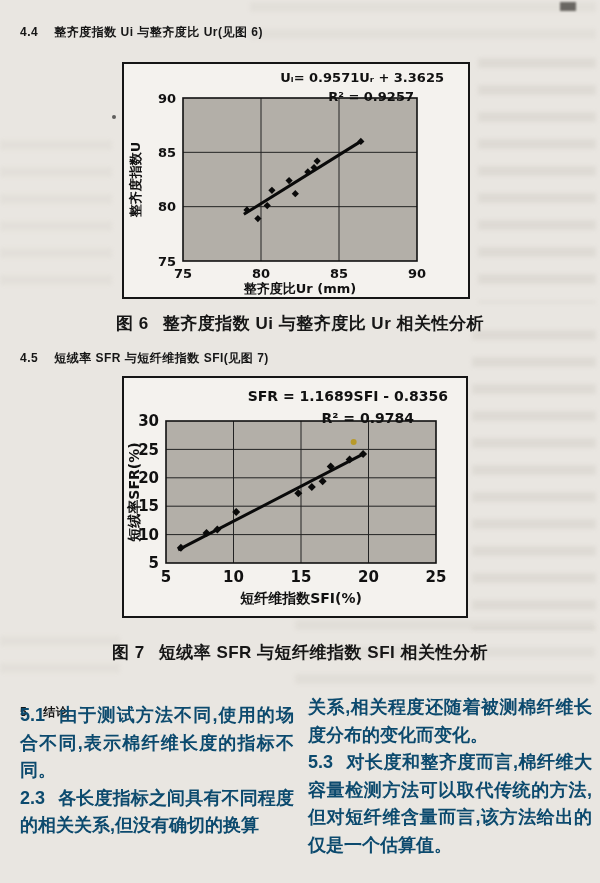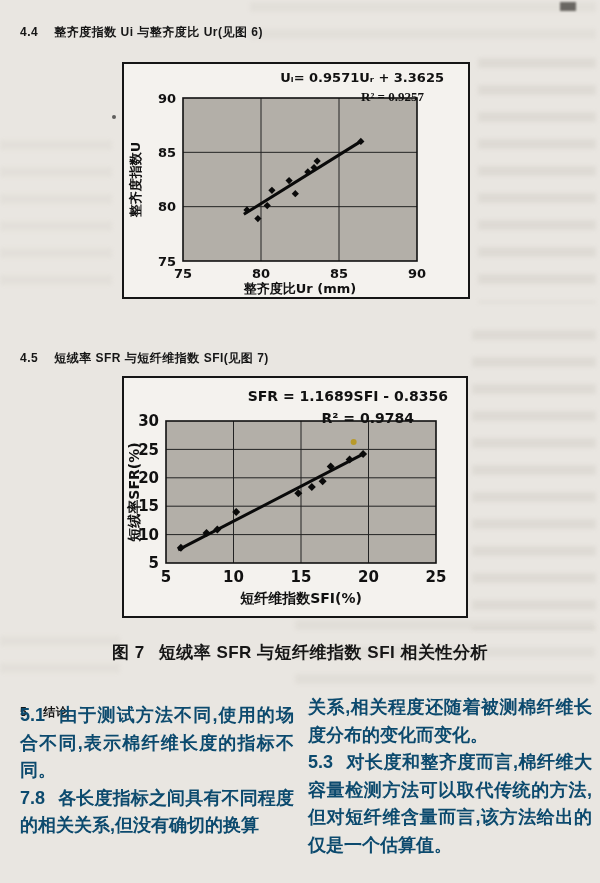--- a/index.html
+++ b/index.html
@@ -36,21 +36,21 @@
   .box6{left:122px;top:62px;width:348px;height:237px;}
   .box7{left:122px;top:376px;width:346px;height:242px;}
   .chartbox svg{position:absolute;left:0;top:0;}
   svg text{font-family:"DejaVu Sans","Liberation Sans",sans-serif;}
 
   .eq{
     position:absolute;text-align:right;font-weight:700;color:#111;
     font-family:"DejaVu Sans","DejaVu Sans Mono",sans-serif;
   }
   .eq6{top:4px;right:24px;font-size:13px;line-height:19px;}
-  .eq6 .r2{margin-right:20px;font-family:Liberation Serif, serif;}
+  .eq6 .r2{margin-right:30px;}
   .eq7{top:7px;right:18px;font-size:14px;line-height:22px;}
   .eq7 .r2{margin-right:34px;}
 
   .caption{position:absolute;left:0;width:600px;text-align:center;font-size:17px;font-weight:700;letter-spacing:.5px;white-space:nowrap;}
   .caption .figlabel{margin-right:14px;}
   .cap6{top:312px;}
   .cap7{top:641px;}
 
   .col{position:absolute;font-size:18px;font-weight:600;line-height:27.5px;text-align:justify;color:#0c4a6e;}
   .col p{margin:0;}
@@ -111,20 +111,21 @@
         </g>
         <text x="176" y="229" text-anchor="middle" font-size="13" font-weight="bold" fill="#111">整齐度比Ur (mm)</text>
         <text x="16" y="115.5" text-anchor="middle" font-size="13" font-weight="bold" fill="#111" transform="rotate(-90 16 115.5)">整齐度指数U</text>
       </svg>
     <div class="eq eq6">
       <div>Uᵢ= 0.9571Uᵣ + 3.3625</div>
       <div class="r2">R² = 0.9257</div>
     </div>
   </div>
 
+  <div class="caption cap6"><span class="figlabel">图 6</span><span>整齐度指数 Ui 与整齐度比 Ur 相关性分析</span></div>
 
   <h2 class="heading h45"><span class="hnum">4.5</span><span>短绒率 SFR 与短纤维指数 SFI(见图 7)</span></h2>
 
   <div class="chartbox box7">
     <svg width="342" height="238">
         <rect x="42" y="43" width="270" height="142" fill="#b3afa8"></rect>
         <g stroke="#232323" stroke-width="1">
           <line x1="109.5" y1="43" x2="109.5" y2="185"></line>
           <line x1="177" y1="43" x2="177" y2="185"></line>
           <line x1="244.5" y1="43" x2="244.5" y2="185"></line>
@@ -171,21 +172,21 @@
       <div class="r2">R² = 0.9784</div>
     </div>
   </div>
 
   <div class="caption cap7"><span class="figlabel">图 7</span><span>短绒率 SFR 与短纤维指数 SFI 相关性分析</span></div>
 
   <h2 class="heading h5"><span class="hnum">5</span><span>结论</span></h2>
 
   <div class="col colL">
     <p><span class="pnum">5.1</span><span>由于测试方法不同,使用的场合不同,表示棉纤维长度的指标不同。</span></p>
-    <p><span class="pnum">7.8</span><span>各长度指标之间具有不同程度的相关关系,但没有确切的换算</span></p>
+    <p><span class="pnum">2.3</span><span>各长度指标之间具有不同程度的相关关系,但没有确切的换算</span></p>
   </div>
 
   <div class="col colR">
     <p>关系,相关程度还随着被测棉纤维长度分布的变化而变化。</p>
     <p><span class="pnum">5.3</span><span>对长度和整齐度而言,棉纤维大容量检测方法可以取代传统的方法,但对短纤维含量而言,该方法给出的仅是一个估算值。</span></p>
   </div>
 
 </div>
 
 </body></html>

